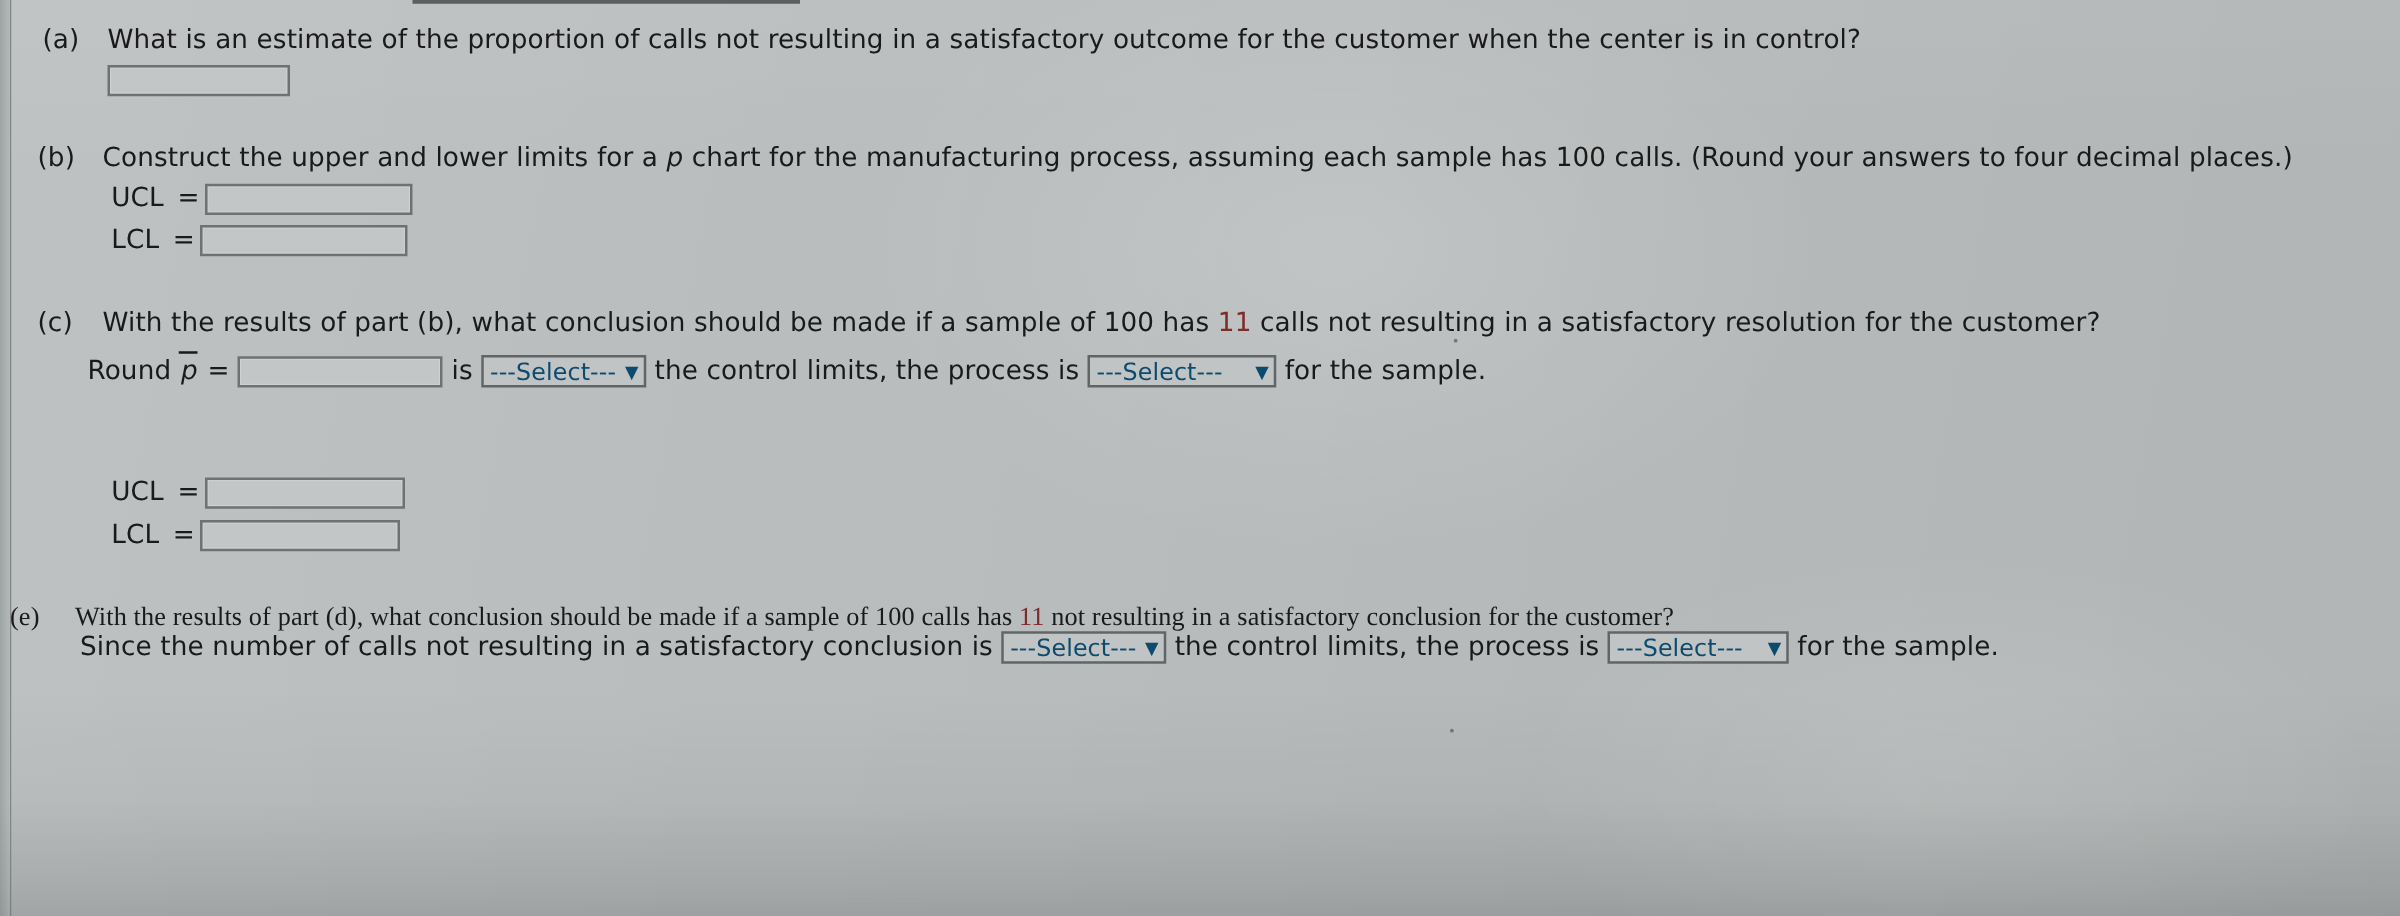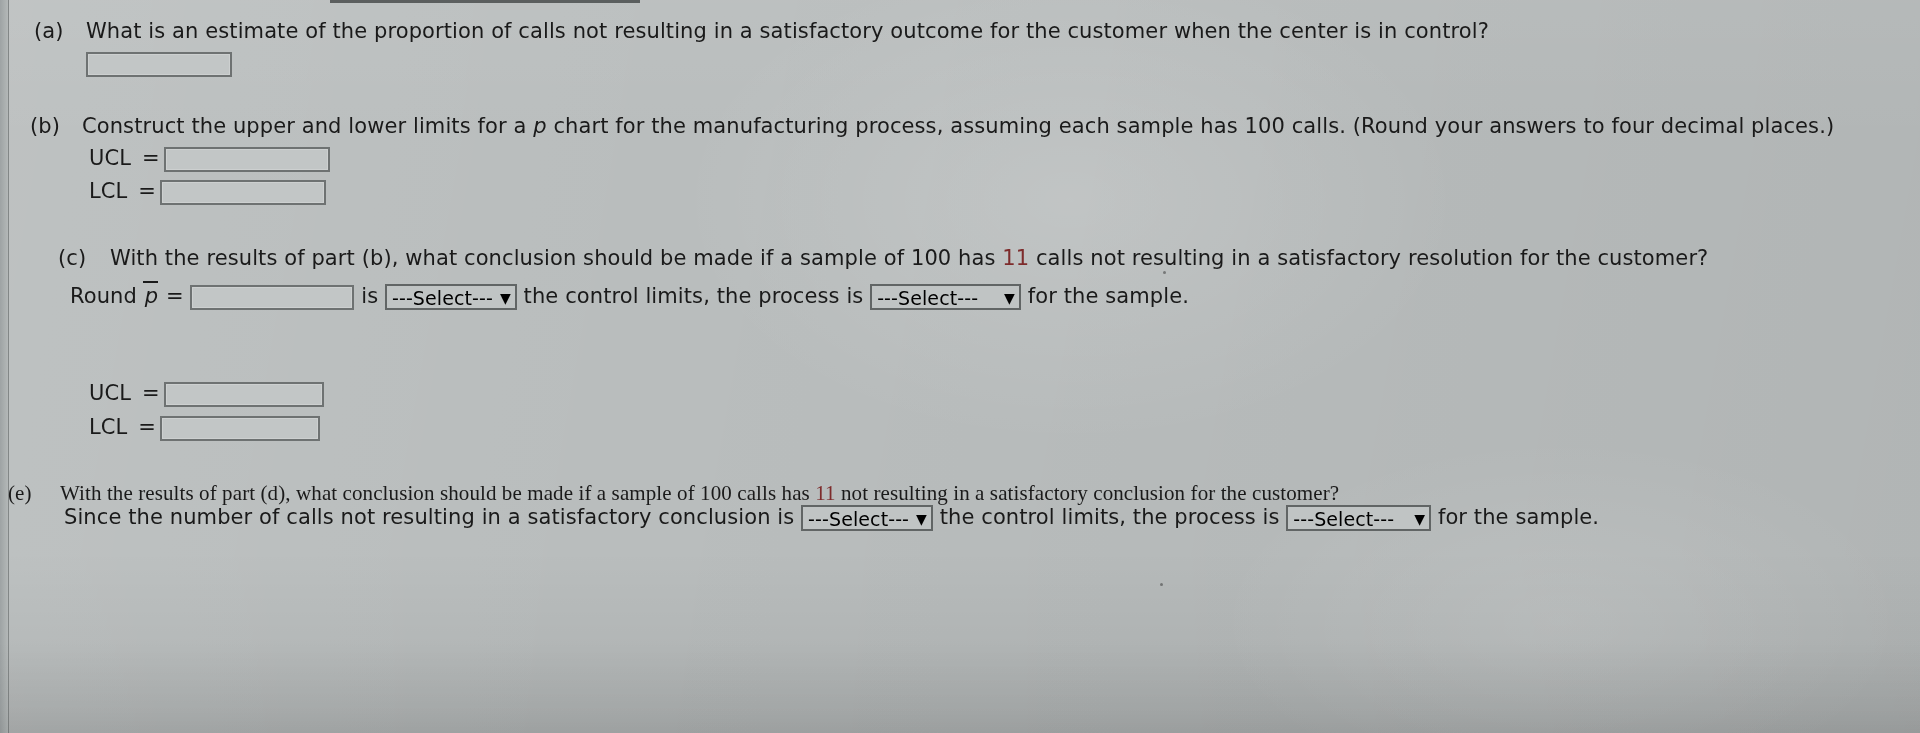--- a/index.html
+++ b/index.html
@@ -127,21 +127,21 @@
   
   .sel {
     display: inline-block;
     vertical-align: middle;
     height: 26px;
     line-height: 24px;
     background: #c0c4c4;
     border: 2px solid #616565;
     box-sizing: border-box;
     font-size: 19px;
-    color: #000000;
+    color: #0c4a6e;
     padding: 0 4px 0 5px;
     position: relative;
   }
   .sel .sel-text {
     display: inline-block;
     vertical-align: top;
   }
   .sel .caret {
     display: inline-block;
     vertical-align: top;
@@ -191,21 +191,21 @@
 
   <div class="qrow" style="left:89px; top:145px;">
     <span>UCL</span>
     <span class="eq" style="width:26px; text-align:center;">=</span><span class="ansbox w-b" style="width:166px;"></span>
   </div>
   <div class="qrow" style="left:89px; top:178px;">
     <span>LCL</span>
     <span class="eq" style="width:26px; text-align:center;">=</span><span class="ansbox w-b" style="width:166px;"></span>
   </div>
 
-  <div class="qrow" style="left:30px; top:245px;margin-left:28px;">
+  <div class="qrow" style="left:30px; top:245px;">
     <span class="label-col">(c)</span><span>With the results of part (b), what conclusion should be made if a sample of 100 has </span><span class="num">11</span><span> calls not resulting in a satisfactory resolution for the customer?</span>
   </div>
 
   <div class="qrow" style="left:70px; top:283px;">
     <span>Round</span>
     <span class="pbar">p</span>
     <span>=</span>
     <span class="ansbox w-c"></span>
     <span>is</span>
     <span class="sel"><span class="sel-text">---Select---</span><span class="caret">▼</span></span>

